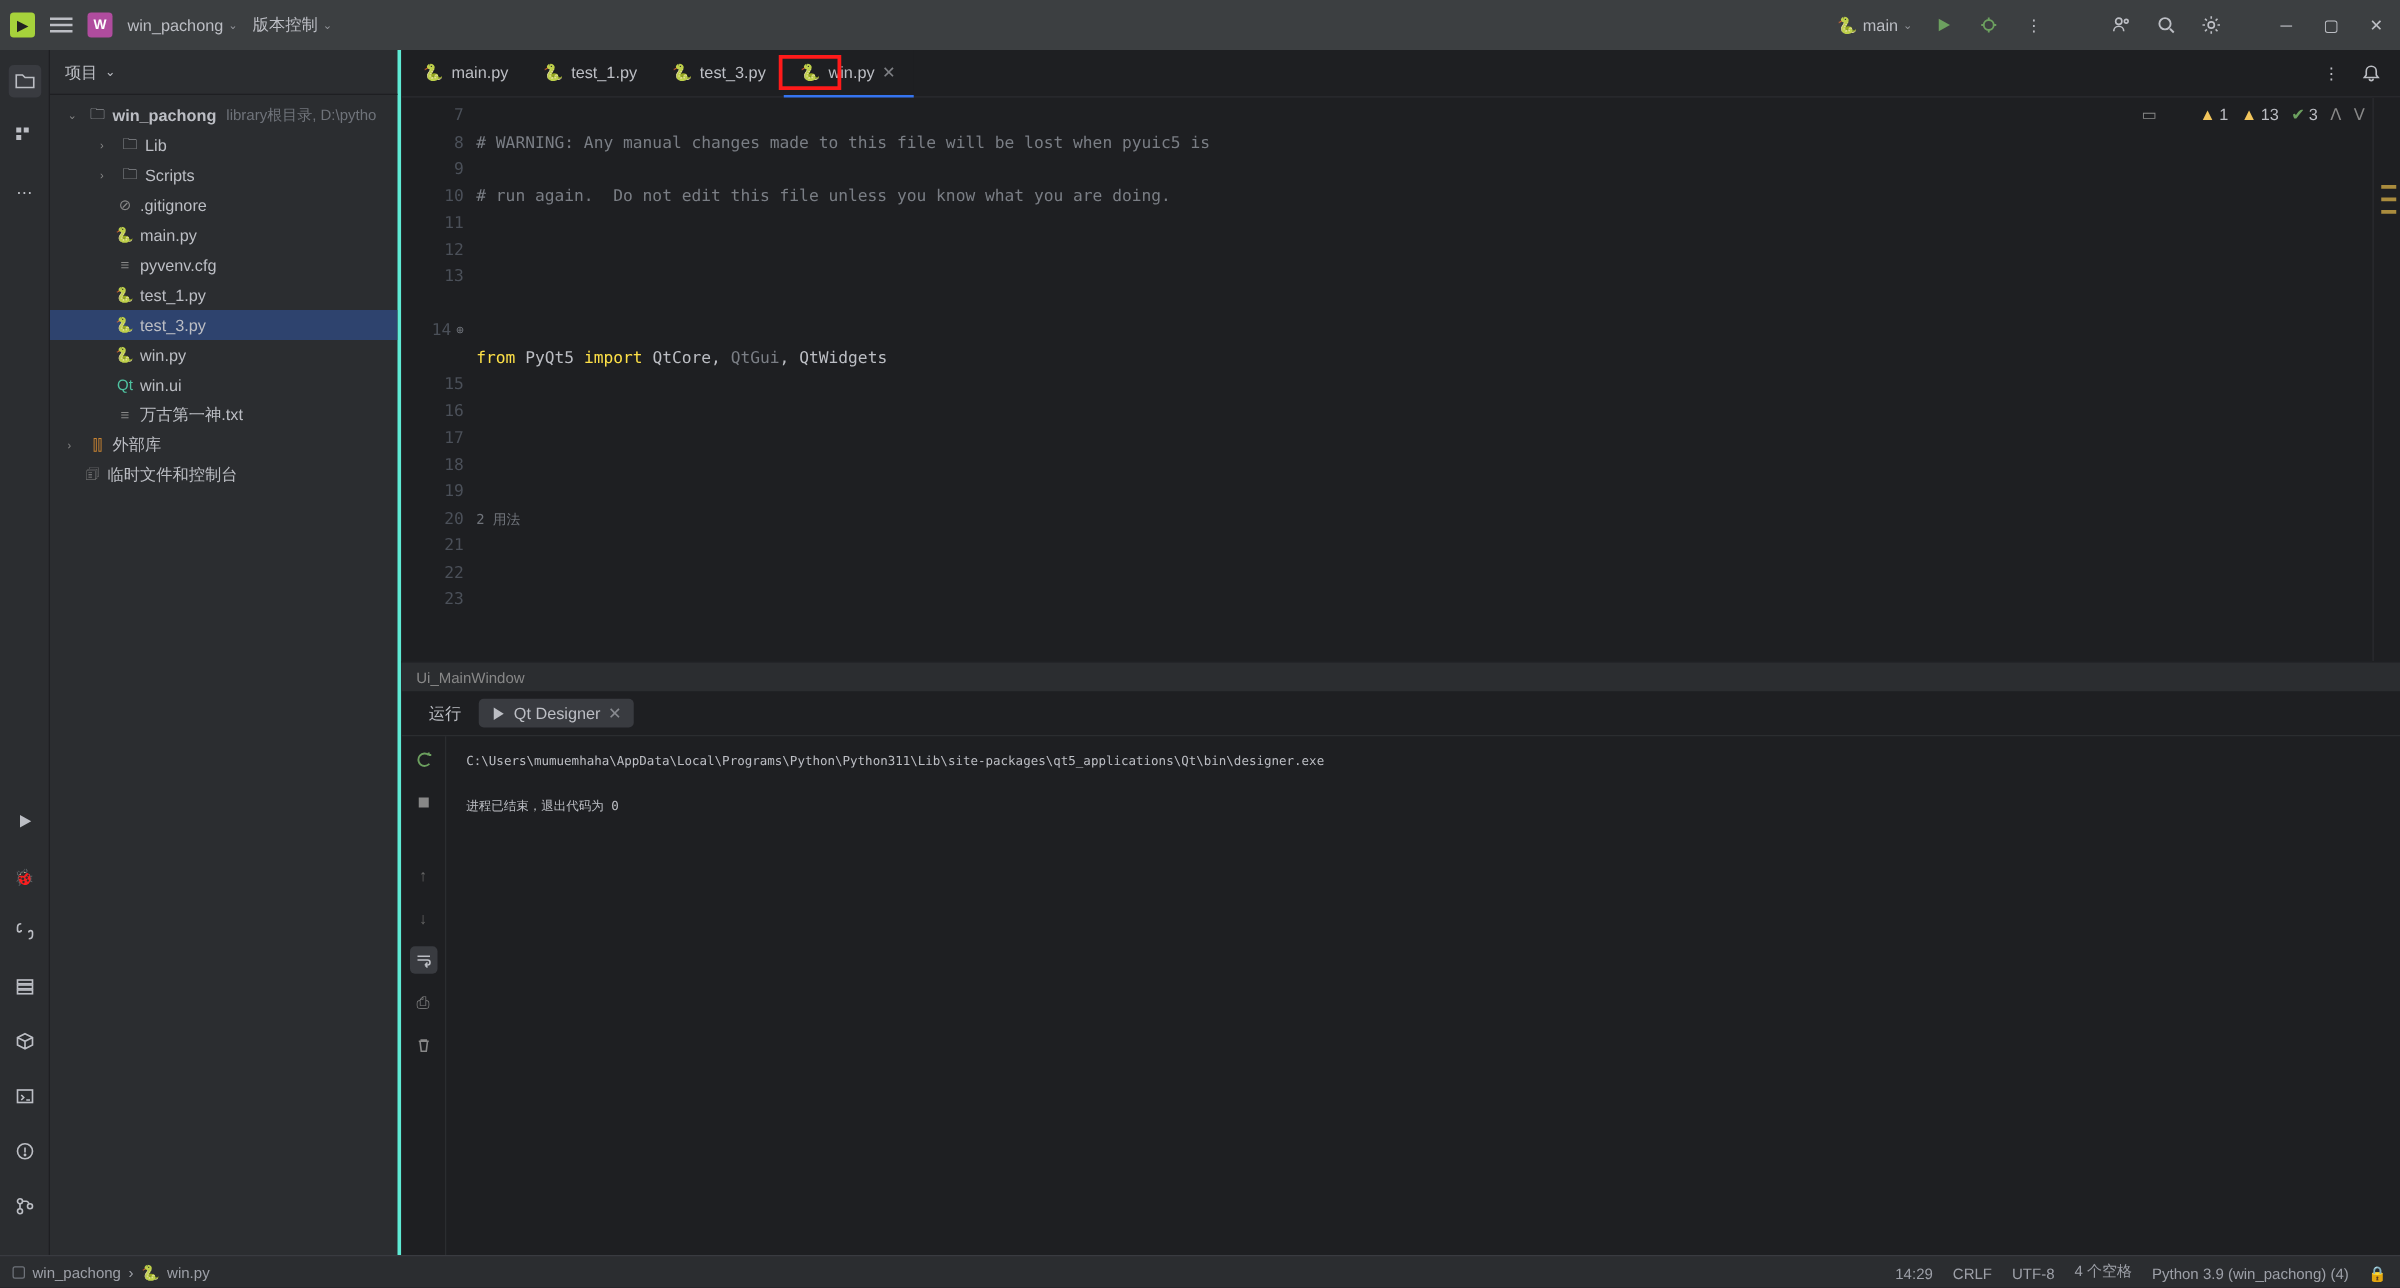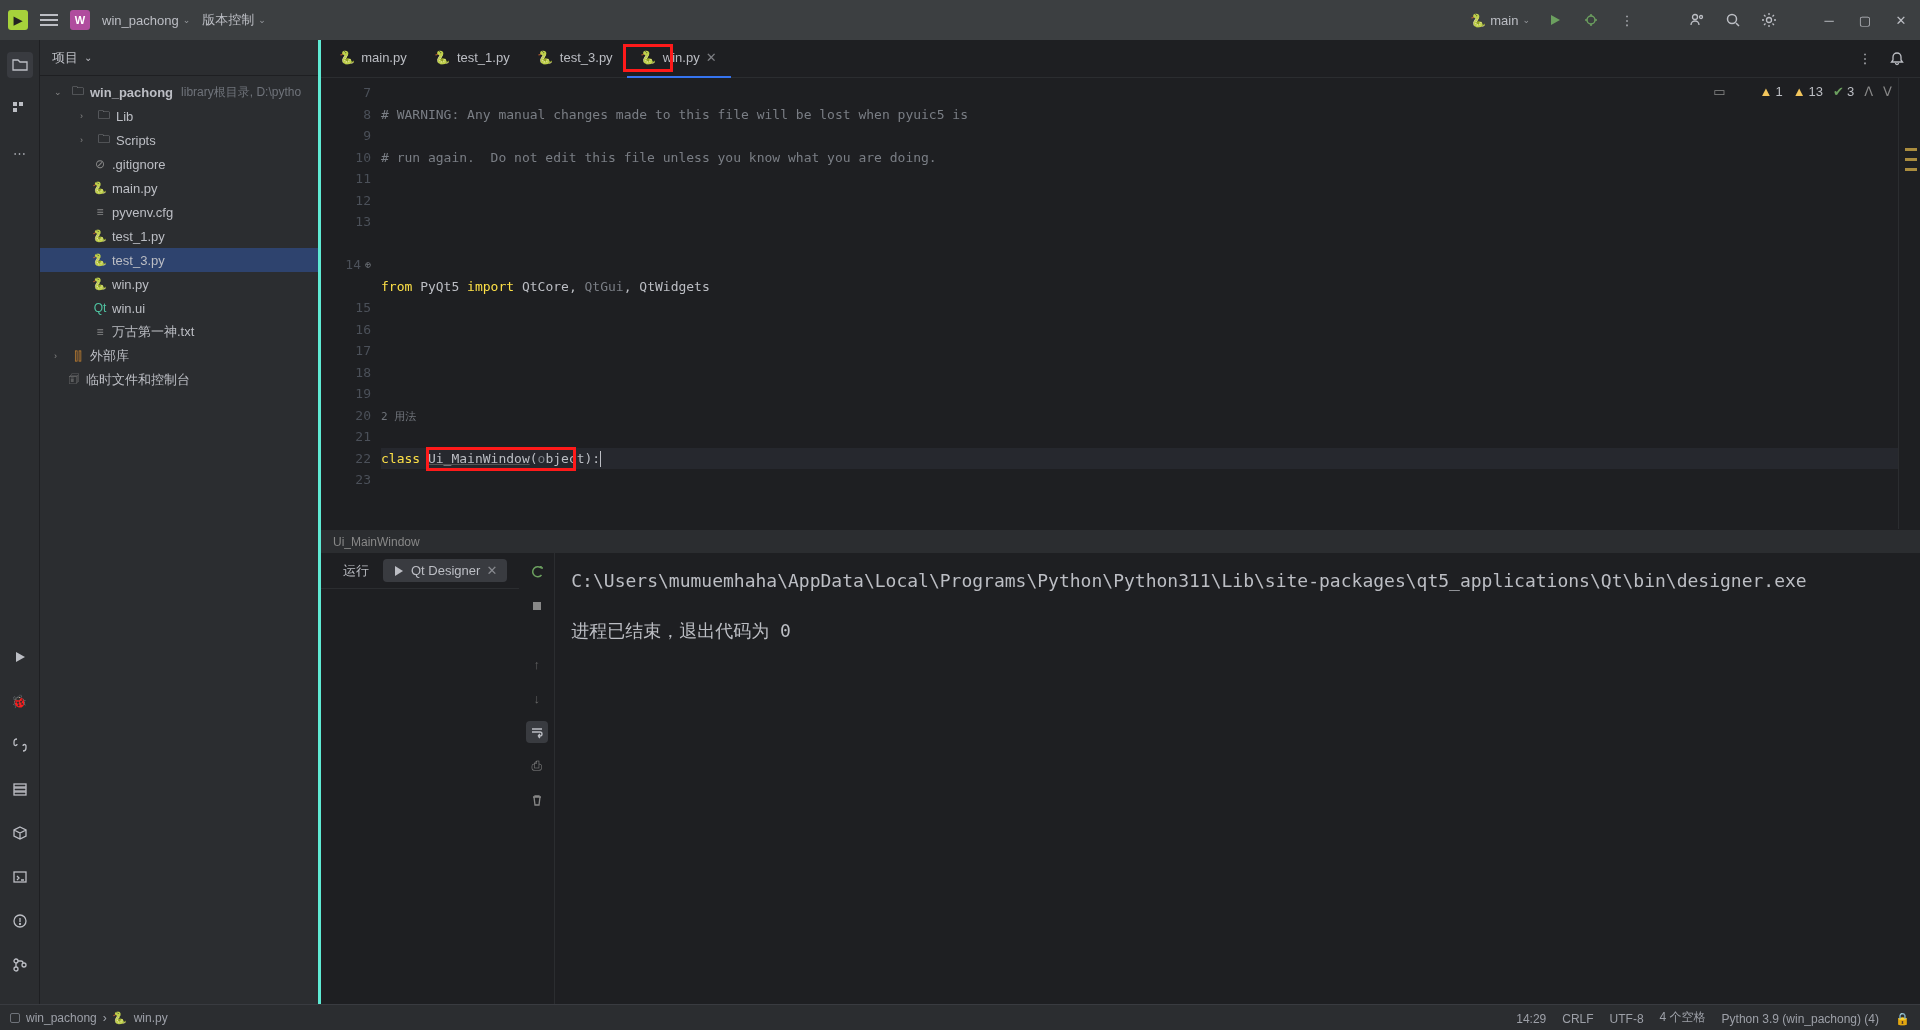--- a/index.html
+++ b/index.html
@@ -49,24 +49,24 @@
 .c-under { text-decoration:underline; text-decoration-color:#555; }
 .hint { color:#6f737a; font-size:11px; }
 .inspection { display:flex; gap:10px; align-items:center; }
 .insp-item { display:flex; align-items:center; gap:3px; }
 .tri-yellow { color:#f2c55c; }
 .tri-green { color:#6ca05f; }
 .breadcrumb-bar { height:24px; background:#2b2d30; display:flex; align-items:center; padding:0 12px; font-size:12px; color:#888; border-top:1px solid #1e1f22; }
 .bp-tabs { height:36px; display:flex; align-items:center; gap:4px; padding:0 12px; border-bottom:1px solid #2b2d30; }
 .bp-tab { display:flex; align-items:center; gap:6px; padding:4px 10px; cursor:pointer; color:#bcbec4; border-radius:4px; }
 .bp-tab.active { background:#393b40; }
-.bp-content { flex:1; display:flex; }
+.bp-content { flex:1; display:flex; flex-direction:column; }
 .bp-body { flex:1; display:flex; }
 .bp-toolbar { width:36px; border-right:1px solid #2b2d30; display:flex; flex-direction:column; align-items:center; padding-top:8px; gap:12px; }
-.bp-console { flex:1; padding:12px 16px; font-family:Consolas,monospace; font-size:18px; color:#bcbec4; line-height:1.8; }
+.bp-console { flex:1; padding:12px 16px; font-family:Consolas,monospace; font-size:10px; color:#bcbec4; line-height:1.8; }
 .status-bar { height:26px; background:#2b2d30; border-top:1px solid #393b40; display:flex; align-items:center; padding:0 10px; font-size:12px; color:#9da0a8; }
 .status-bar .sb-left { display:flex; align-items:center; gap:6px; }
 .status-bar .sb-right { margin-left:auto; display:flex; align-items:flex-end; gap:16px; }
 .sq { width:10px; height:10px; border:1.5px solid #6f737a; border-radius:2px; display:inline-block; }
 svg { display:block; }
 .right-gutter { width:22px; background:#1e1f22; border-left:1px solid #2b2d30; position:relative; }
 .minimark { position:absolute; right:3px; width:12px; height:3px; }
 .cursor { display:inline-block; width:1px; height:16px; background:#bcbec4; vertical-align:middle; }
 </style>
 </head>
@@ -340,21 +340,20 @@
       </div>
       <div class="code">
 <div class="line"><span class="c-comment"># WARNING: Any manual changes made to this file will be lost when pyuic5 is</span></div>
 <div class="line"><span class="c-comment"># run again.  Do not edit this file unless you know what you are doing.</span></div>
 <div class="line"></div>
 <div class="line"></div>
 <div class="line"><span class="c-keyword">from</span> PyQt5 <span class="c-keyword">import</span> QtCore<span class="c-class">,</span> <span class="c-class" style="color:#7a7e85">QtGui</span><span class="c-class">,</span> QtWidgets</div>
 <div class="line"></div>
 <div class="line"></div>
 <div class="line"><span class="hint">2 用法</span></div>
-<div class="line hl" style="position:relative"><span class="c-keyword">class</span> <span style="position:relative"><span class="red-box" style="left:-2px;top:-4px;width:150px;height:24px"></span><span class="c-class c-under">Ui_MainWindow</span>(</span><span style="color:#7a7e85">o</span>bject):<span class="cursor"></span></div>
 
 
 
 
 
 
 
 
 
       </div>

